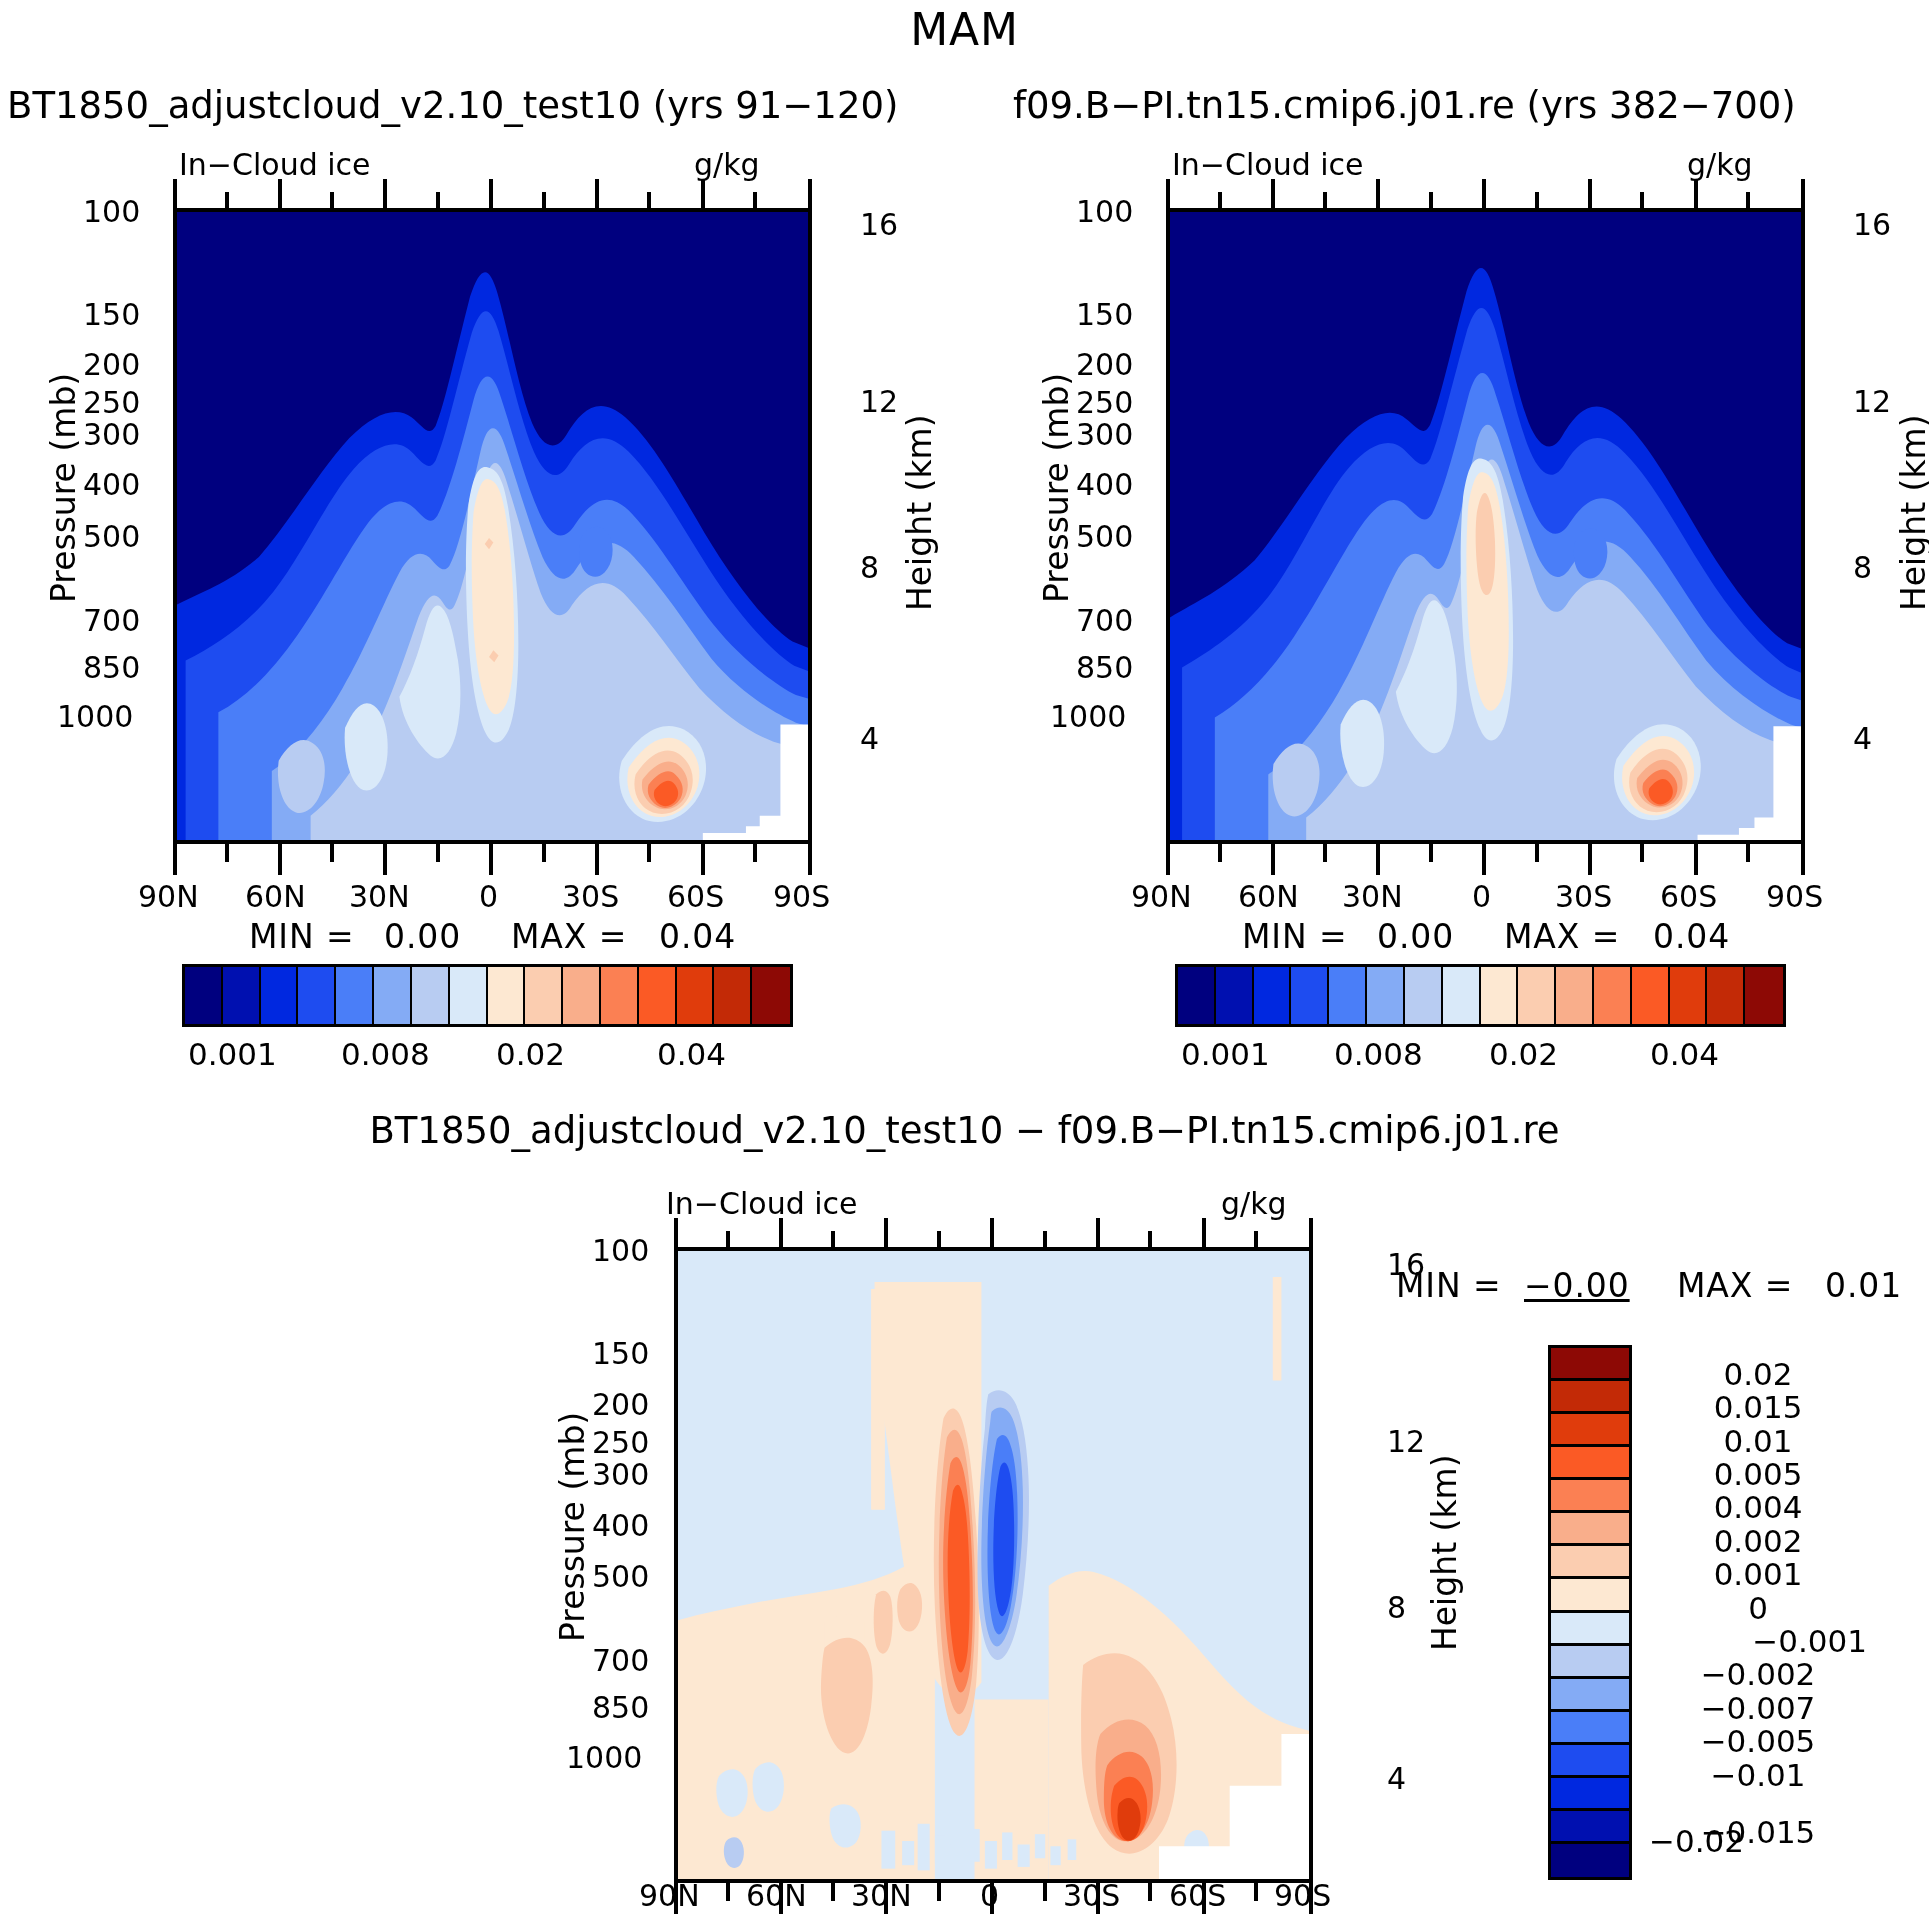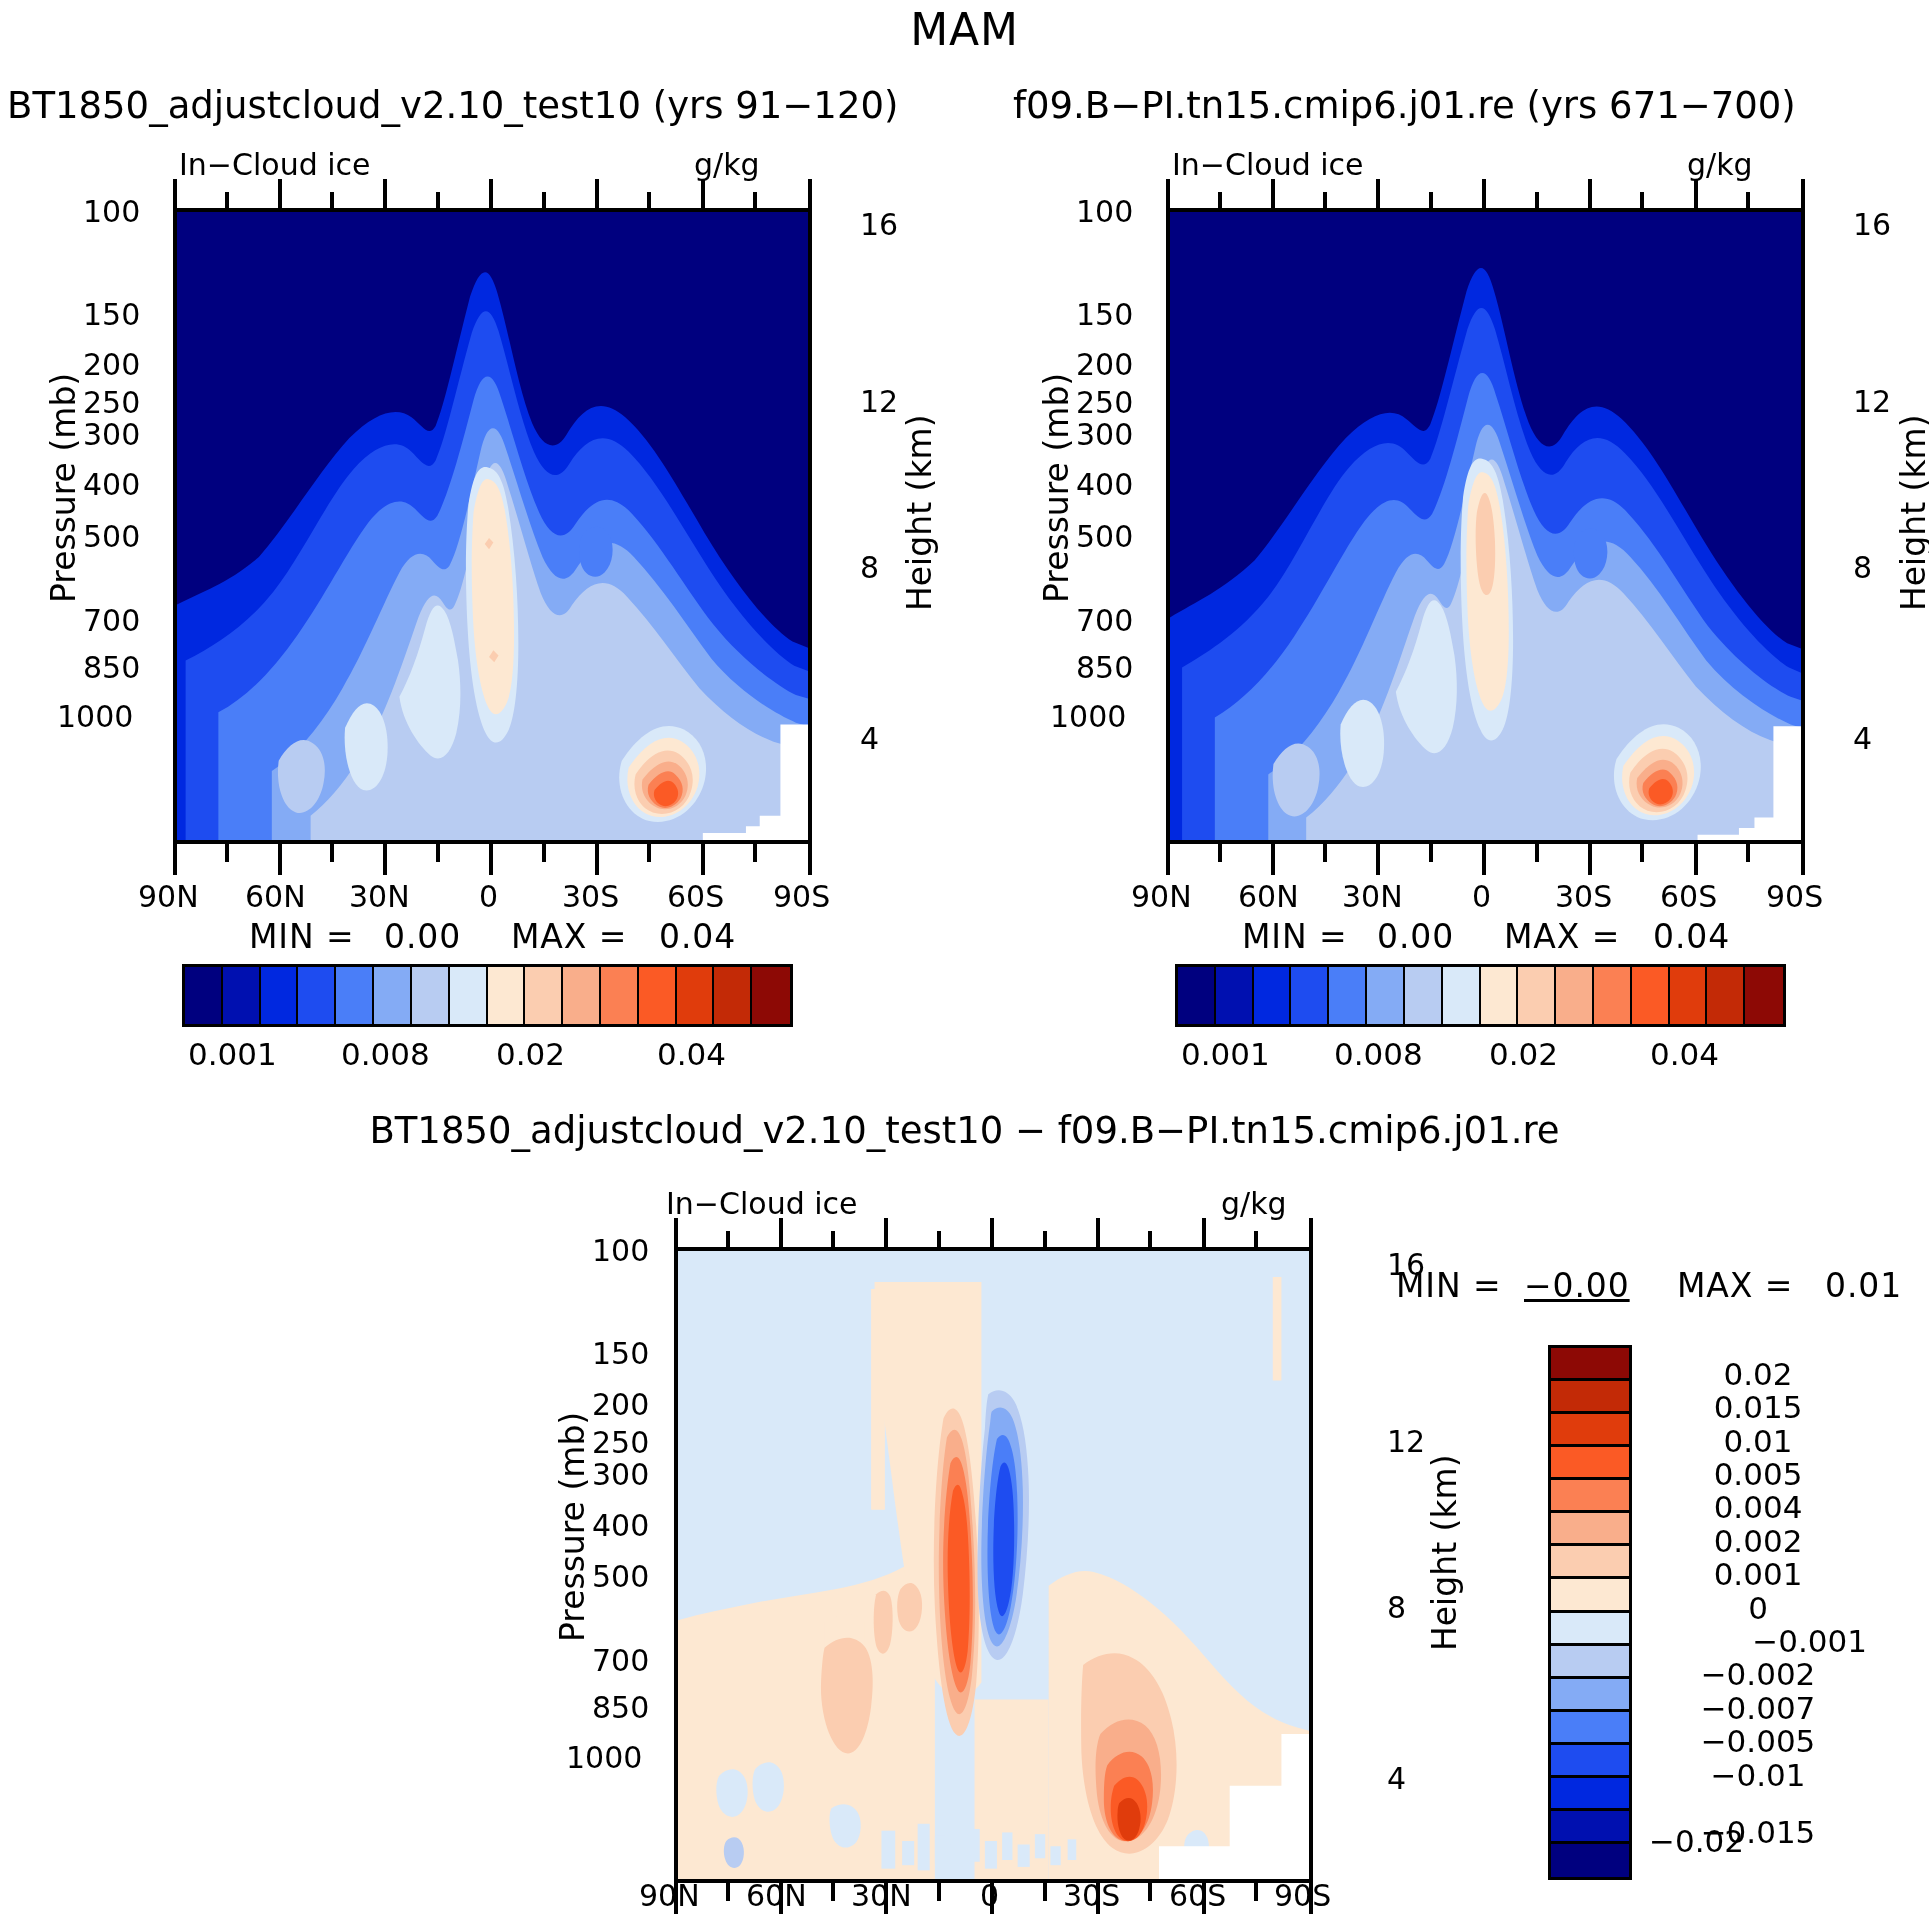--- a/index.html
+++ b/index.html
@@ -195,21 +195,21 @@
     <div class="cb-seg" style="width: 6.25%; background: rgb(251, 90, 37);"></div>
     <div class="cb-seg" style="width: 6.25%; background: rgb(224, 60, 12);"></div>
     <div class="cb-seg" style="width: 6.25%; background: rgb(195, 42, 6);"></div>
     <div class="cb-seg" style="width: 6.25%; background: rgb(141, 9, 5);"></div>
   </div>
 <div class="abs cb-num" style="left:188px;top:1036px;">0.001</div>
 <div class="abs cb-num" style="left:341px;top:1036px;">0.008</div>
 <div class="abs cb-num" style="left:496px;top:1036px;">0.02</div>
 <div class="abs cb-num" style="left:657px;top:1036px;">0.04</div>
 
-<div class="abs case-title case-r">f09.B−PI.tn15.cmip6.j01.re (yrs 671−700)</div>
+<div class="abs case-title case-r">f09.B−PI.tn15.cmip6.j01.re (yrs 382−700)</div>
 
 <div class="abs panel-sublabel" style="left:1172px;top:147px;">In−Cloud ice</div>
 <div class="abs units-label" style="left:1687px;top:147px;">g/kg</div>
 
 <div class="abs axis-num" style="left:1076px;top:194px;">100</div>
 <div class="abs axis-num" style="left:1076px;top:297px;">150</div>
 <div class="abs axis-num" style="left:1076px;top:347px;">200</div>
 <div class="abs axis-num" style="left:1076px;top:385px;">250</div>
 <div class="abs axis-num" style="left:1076px;top:417px;">300</div>
 <div class="abs axis-num" style="left:1076px;top:467px;">400</div>

